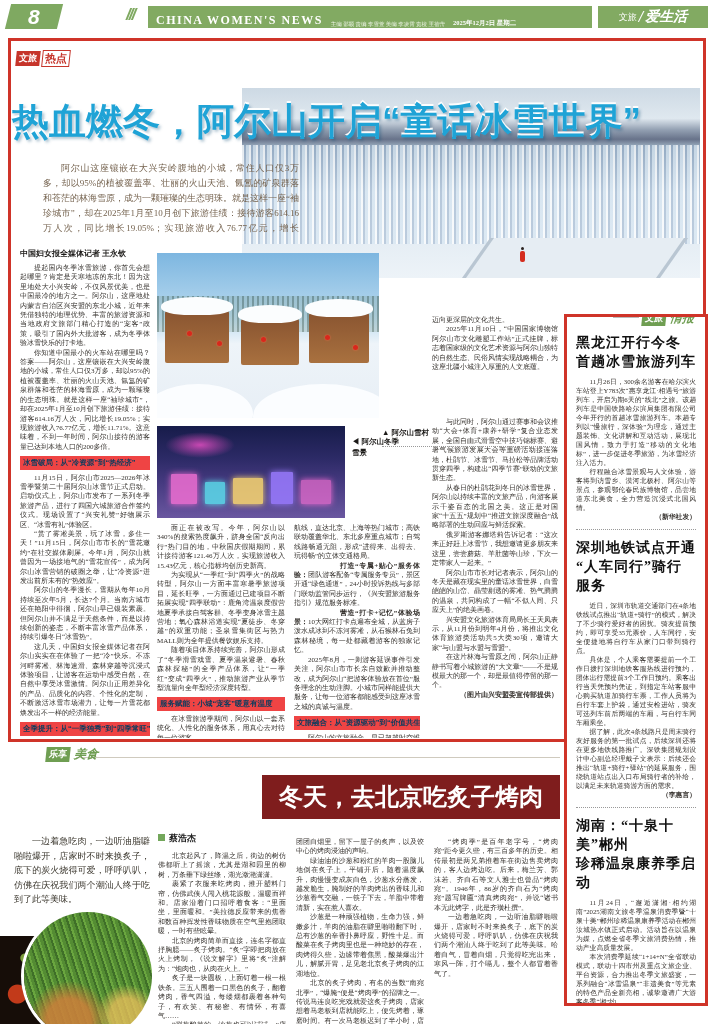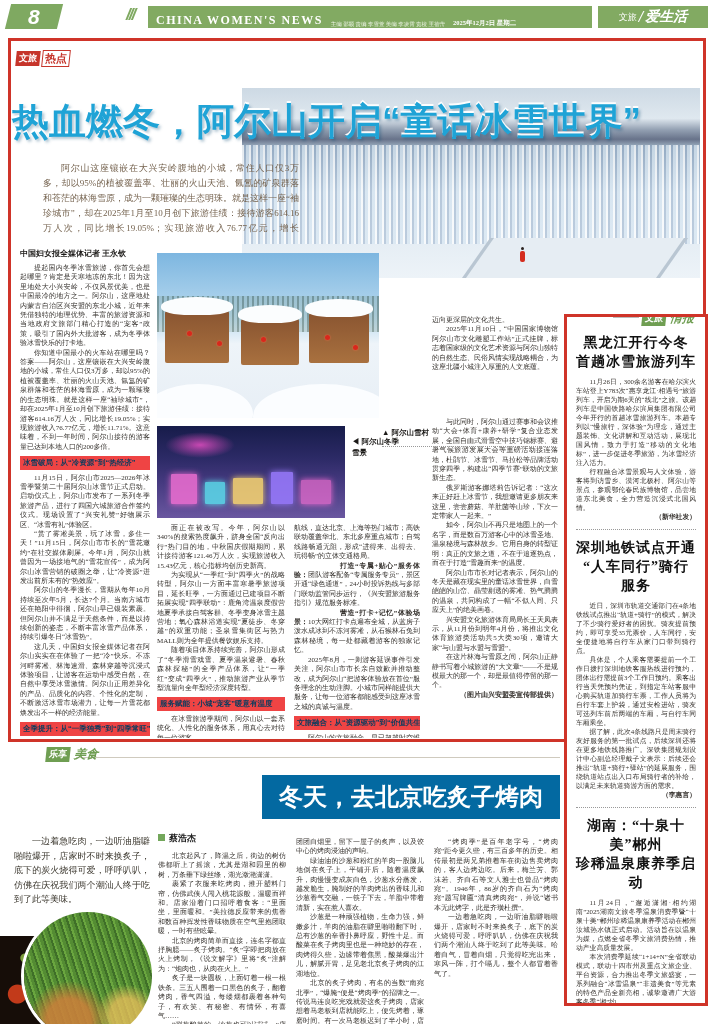--- a/index.html
+++ b/index.html
@@ -86,29 +86,29 @@
   .chives{left:24px;top:912px;width:128px;height:128px;border-radius:50%;z-index:3;
     background:radial-gradient(circle at 35% 85%,rgba(200,128,58,.9) 0 22px,rgba(200,128,58,0) 40px),
                radial-gradient(circle at 80% 80%,rgba(230,190,90,.8) 0 16px,rgba(230,190,90,0) 30px),
                repeating-linear-gradient(72deg,#3f6f28 0 2px,#6aa63f 2px 4px,#548c33 4px 7px);
     box-shadow:0 0 0 3px #fff;}
   
   .sidebar{position:absolute;left:564px;top:314px;width:144px;height:692px;background:#fff;
            border:3px solid #cf3429;box-sizing:border-box;z-index:6;padding:14px 9px 8px;overflow:hidden;}
   .sidebar-label{position:absolute;top:-10px;right:6px;background:#fff;padding:0 3px;}
   .sidebar-label .line{display:inline-block;width:26px;height:1px;background:#bbb;vertical-align:middle;margin-right:3px;}
-  .sb-title{font-size:14px;line-height:19px;font-weight:bold;text-align:center;color:#111;margin:2px 0 6px;
+  .sb-title{font-size:14px;line-height:19px;font-weight:bold;text-align:left;color:#111;margin:2px 0 6px;
             letter-spacing:1px;}
   .sb-body{font-size:6.8px;line-height:9px;text-align:justify;color:#35312d;}
   .sb-body p{margin:0;text-indent:2em;}
   .sb-credit{text-align:right;font-weight:bold;text-indent:0;}
   .dotted-hr{border:none;border-top:1px dotted #999;margin:8px 0;}
   
   .food-rule{position:absolute;left:76px;top:757px;width:484px;height:0;border-top:1px solid #cfcabe;}
-  .food-title{position:absolute;left:262px;top:775px;width:298px;height:44px;background:#0369a1;z-index:2;
+  .food-title{position:absolute;left:262px;top:775px;width:298px;height:44px;background:#7f1d1d;z-index:2;
               color:#fff;font-weight:bold;font-size:24px;text-align:center;line-height:44px;
               font-family:"Liberation Serif",serif;}
   .quote{position:absolute;left:14px;top:834px;width:136px;height:96px;font-size:9px;line-height:14.5px;
          color:#3c382f;text-align:justify;overflow:hidden;}
   .quote p{margin:0;text-indent:2em;}
   .food-byline{position:absolute;left:158px;top:832px;font-size:9px;font-weight:bold;color:#222;}
   .food-byline .sq{display:inline-block;width:7px;height:7px;background:#73a75b;margin-right:4px;}
   .tagpos-hot{position:absolute;left:16px;top:50px;z-index:5;}
   .tagpos-food{position:absolute;left:46px;top:746px;z-index:3;}
 </style>
@@ -214,22 +214,22 @@
     <p>阿尔山的文旅融合，早已超越时空维度，</p>
   </div>
 
   <div class="col" style="left:432px;top:316px;width:126px;height:76px;">
     <p class="nohang">迈向更深层的文化共生。</p>
     <p>2025年11月10日，“中国国家博物馆阿尔山市文化雕塑工作站”正式挂牌，标志着国家级的文化艺术资源与阿尔山独特的自然生态、民俗风情实现战略耦合，为这座北疆小城注入厚重的人文底蕴。</p>
   </div>
 
   <div class="col" style="left:432px;top:418px;width:126px;height:320px;">
     <p>与此同时，阿尔山通过赛事和会议推动“大会+体育+康养+研学”复合业态发展，全国自由式滑雪空中技巧锦标赛、避暑气候旅游发展大会等重磅活动接连落地，杜鹃节、冰雪节、马拉松等品牌活动贯穿四季，构建出“四季节赛”联动的文旅新生态。</p>
+    <p>从春日的杜鹃花到冬日的冰雪世界，阿尔山以持续丰富的文旅产品，向游客展示千姿百态的北国之美。这正是对国家“十五五”规划中“推进文旅深度融合”战略部署的生动回应与鲜活探索。</p>
     <p>俄罗斯游客娜塔莉告诉记者：“这次来正好赶上冰雪节，我想邀请更多朋友来这里，尝尝蘑菇、羊肚菌等山珍，下次一定带家人一起来。”</p>
-    <p>如今，阿尔山不再只是地图上的一个名字，而是数百万游客心中的冰雪圣地、温泉秘境与森林故乡。它用自身的转型证明：真正的文旅之道，不在于追逐热点，而在于打造“雪趣而来”的温度。</p>
     <p>阿尔山市市长对记者表示，阿尔山的冬天是藏在现实里的童话冰雪世界，白雪皑皑的山峦、晶莹剔透的雾凇、热气腾腾的温泉，共同构成了一幅“不似人间、只应天上”的绝美画卷。</p>
     <p>兴安盟文化旅游体育局局长王天凤表示，从11月份到明年4月份，将推出文化体育旅游类活动共5大类30项，邀请大家“与山盟与水盟与雪盟”。</p>
     <p>在这片林海与雪原之间，阿尔山正静静书写着小城旅游的“大文章”——不是规模最大的那一个，却是最值得停留的那一个。</p>
     <p class="credit-line">（图片由兴安盟委宣传部提供）</p>
   </div>
 
   <aside class="sidebar">
     <div class="sidebar-label">
       <span class="line"></span><span class="tag green">
           <span class="tag-box">文旅</span>

